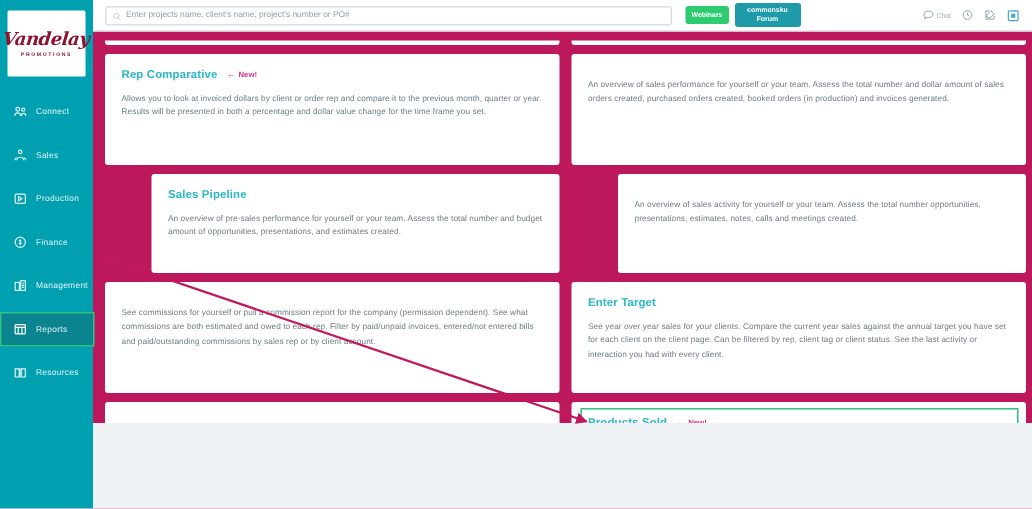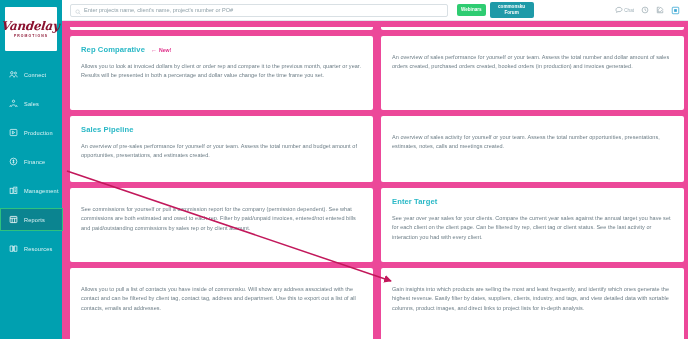--- a/index.html
+++ b/index.html
@@ -64,21 +64,21 @@
   .nav-item .nico svg { width: 9px; height: 9px; display: block; }
   .nav-item.active { background: #0b8490; }
   .nav-item.active::after {
     content: "";
     position: absolute; left: 0; top: 0; right: -1px; bottom: 0;
     border: 1.3px solid #2ec27e;
     pointer-events: none;
   }
 
   
-  .main { flex: 1; height: 339px; position: relative; background: #ec4899; }
+  .main { flex: 1; height: 282px; position: relative; background: #be185d; }
 
   
   .topbar {
     height: 21px; background: #ffffff;
     display: flex; align-items: center;
     padding: 0 6px 0 8px;
     border-bottom: 1px solid #e3e9ec;
   }
   .search-wrap {
     flex: 1 1 auto;
@@ -130,21 +130,21 @@
     display: grid;
     grid-template-columns: 1fr 1fr;
     gap: 6px 8px;
   }
   .card {
     background: #ffffff;
     border-radius: 2px;
     padding: 9px 11px 10px 11px;
     min-height: 74px;
   }
-  .card.short { min-height: 66px; }
+  .card.short { min-height: 66px; margin-left: 31px; }
   .card-head { display: flex; align-items: center; gap: 6px; position: relative; }
   .card-title {
     color: #29b8c6;
     font-size: 7.6px;
     font-weight: bold;
     letter-spacing: .1px;
   }
   .card.highlight .card-head::after {
     content: "";
     position: absolute;
@@ -357,20 +357,27 @@
             <span class="card-title">Enter Target</span>
           </div>
           <div class="card-body">See year over year sales for your clients. Compare the current year sales against the annual target you have set for each client on the client page. Can be filtered by rep, client tag or client status. See the last activity or interaction you had with every client.</div>
         </div>
 
         <div class="card">
           <div class="card-body">Allows you to pull a list of contacts you have inside of commonsku. Will show any address associated with the contact and can be filtered by client tag, contact tag, address and department. Use this to export out a list of all contacts, emails and addresses.</div>
         </div>
 
         <div class="card highlight">
+          <div class="card-head">
+            <span class="card-title">Products Sold</span>
+            <span class="new-tag">
+              <span class="new-arrow">←</span>
+              <span>New!</span>
+            </span>
+          </div>
           <div class="card-body">Gain insights into which products are selling the most and least frequently, and identify which ones generate the highest revenue. Easily filter by dates, suppliers, clients, industry, and tags, and view detailed data with sortable columns, product images, and direct links to project lists for in-depth analysis.</div>
         </div>
 
       </div>
     </section>
   </div>
 
   <svg class="overlay" viewBox="0 0 688 339" width="688" height="339">
     <defs>
       <marker id="ah" markerWidth="6" markerHeight="6" refX="4.6" refY="3" orient="auto" markerUnits="strokeWidth">

